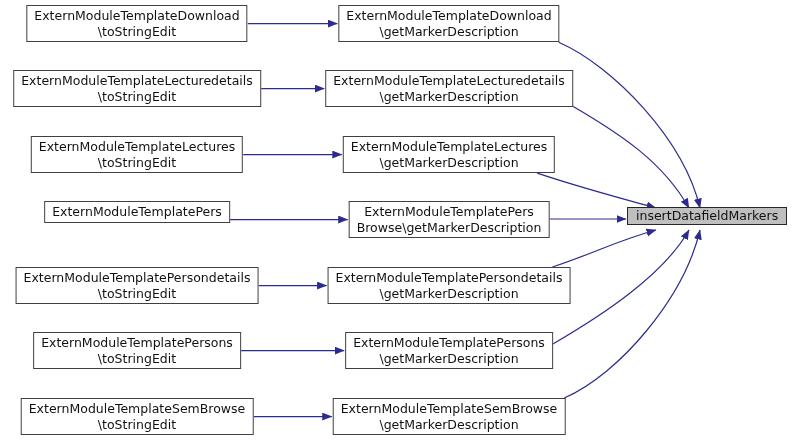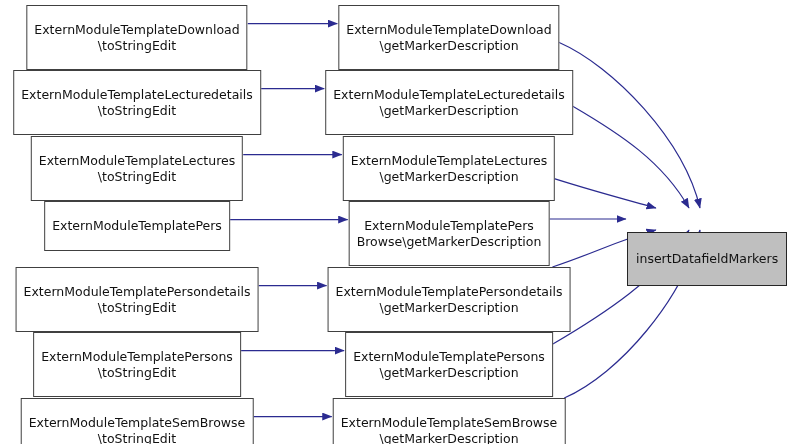--- a/index.html
+++ b/index.html
@@ -11,30 +11,30 @@
     position:relative;width:805px;height:444px;overflow:hidden;background:var(--bg);
     font-family:"DejaVu Sans","Liberation Sans",sans-serif;
   }
   #edge-layer{position:absolute;left:0;top:0;width:805px;height:444px;}
   .edge{fill:none;stroke:var(--edge);stroke-width:1.2px;}
   #ah-tip{fill:var(--edge);}
   .node{
     position:absolute;box-sizing:border-box;
     background:var(--node-fill);border:1.4px solid var(--node-border);
     color:var(--text);font-size:12.5px;line-height:15.6px;
-    text-align:center;padding:16px 7px;white-space:nowrap;
+    text-align:center;padding:2px 7px;white-space:nowrap;
     transform:translateX(-50%);
   }
   .node span{display:block;}
   .caller{left:137px;}
   .marker{left:449px;}
   .target{
     left:627px;top:207px;transform:none;
     background:var(--target-fill);border-color:var(--target-border);
-    padding:18px 8px;line-height:16px;margin-top:25px;
+    padding:0 8px;line-height:16px;
   }
 </style>
 </head>
 <body>
 
 <div id="graph">
   <svg id="edge-layer" xmlns="http://www.w3.org/2000/svg">
     <defs>
       <marker id="ah" markerUnits="userSpaceOnUse" markerWidth="11" markerHeight="9" refX="9.5" refY="4" orient="auto">
         <path id="ah-tip" d="M0,0 L10,4 L0,8 Z"></path>

